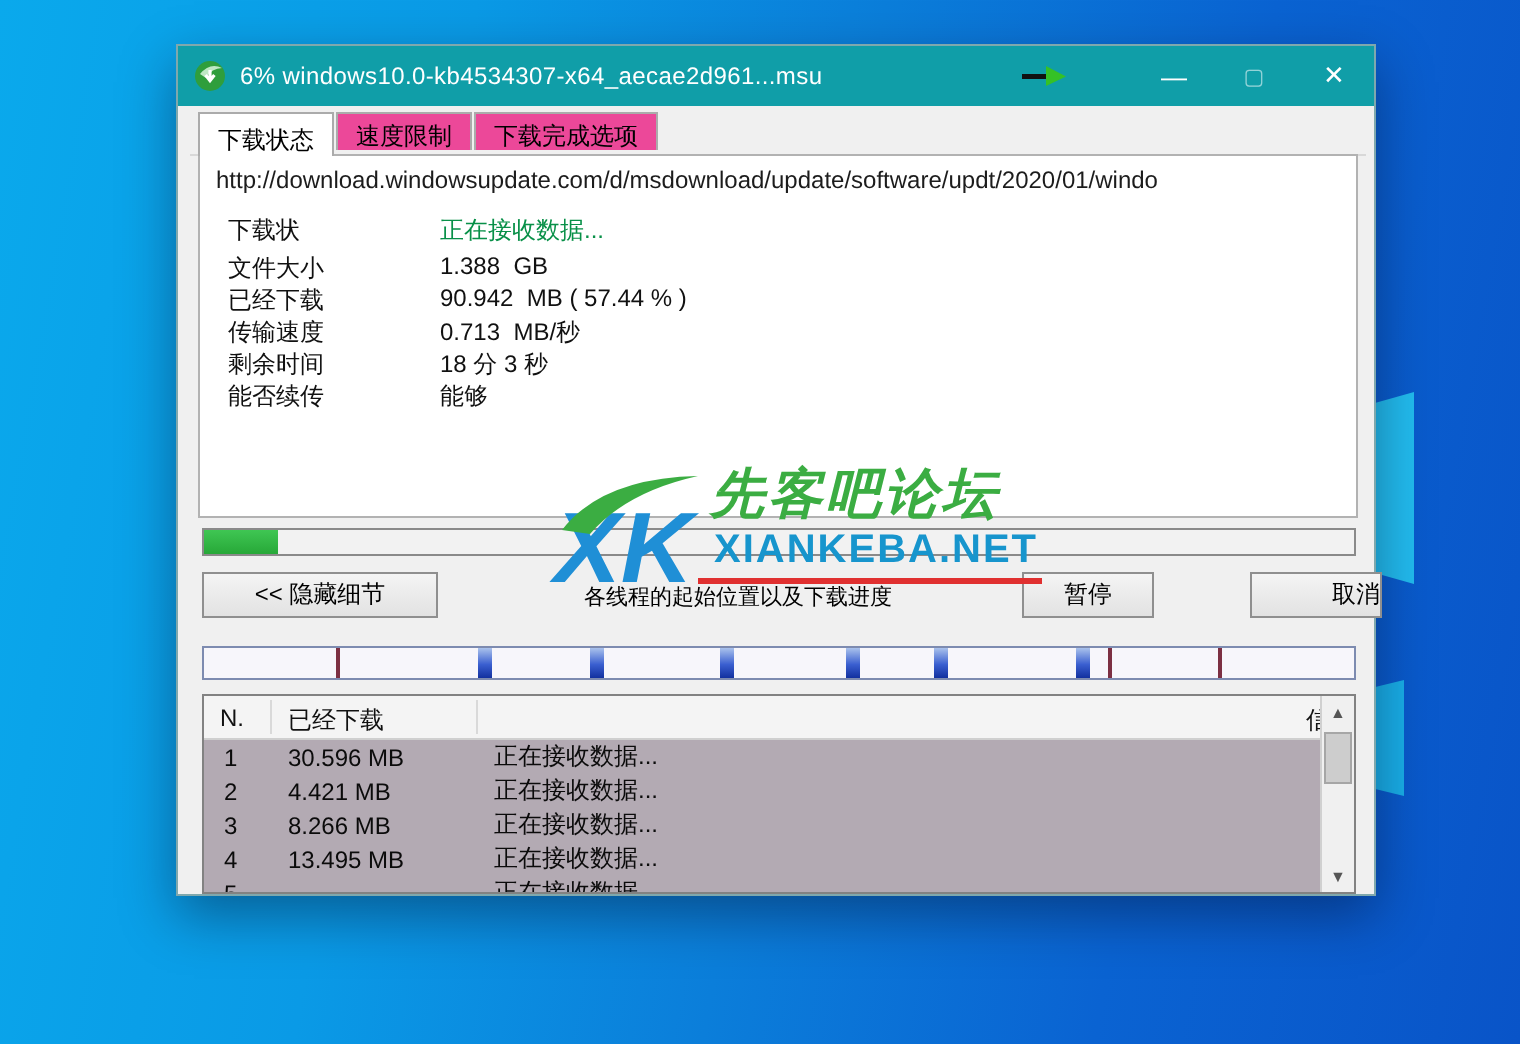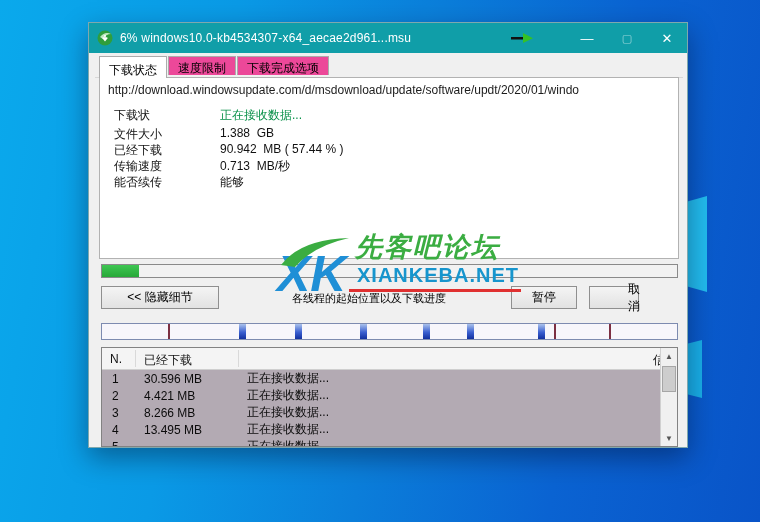--- a/index.html
+++ b/index.html
@@ -52,21 +52,21 @@
   .progress { position:absolute; left:12px; top:241px; width:577px; height:14px;
     background:#f2f2f2; border:1px solid #8a8a8a; }
   .progress-fill { position:absolute; left:0; top:0; bottom:0; background:linear-gradient(#3fc653,#27a838); }
 
   
   .btn { position:absolute; height:23px; background:linear-gradient(#f4f4f4,#e2e2e2);
     border:1px solid #8f8f8f; font-size:12px; color:#000;
     display:flex; align-items:center; justify-content:center; }
   .btn-hide { left:12px; top:263px; width:118px; }
   .btn-pause { left:422px; top:263px; width:66px; }
-  .btn-cancel { left:500px; top:263px; width:50px;padding-left:40px; }
+  .btn-cancel { left:536px; top:263px; width:66px;padding-left:40px; }
   .threads-caption { position:absolute; left:168px; top:268px; width:224px; text-align:center;
     font-size:11px; color:#000; }
 
   
   .thread-bar { position:absolute; left:12px; top:300px; width:577px; height:17px;
     background:#f7f6fb; border:1px solid #7d8bb0; }
   .mark { position:absolute; top:0; bottom:0; }
   .mark.thread { width:7px; background:linear-gradient(#aac2ec 0%,#3a5fd0 55%,#12309f 100%); }
   .mark.boundary { width:2px; background:#7c2f42; }
 
@@ -152,20 +152,24 @@
           </div>
           <div class="field-row">
             <span class="flabel">已经下载</span>
             <span class="fvalue">90.942  MB ( 57.44 % )</span>
           </div>
           <div class="field-row">
             <span class="flabel">传输速度</span>
             <span class="fvalue">0.713  MB/秒</span>
           </div>
           <div class="field-row">
+            <span class="flabel">剩余时间</span>
+            <span class="fvalue">18 分 3 秒</span>
+          </div>
+          <div class="field-row">
             <span class="flabel">能否续传</span>
             <span class="fvalue">能够</span>
           </div>
         </div>
     </div>
 
     <div class="progress">
       <div class="progress-fill" style="width: 6.39%;"></div>
     </div>
 

